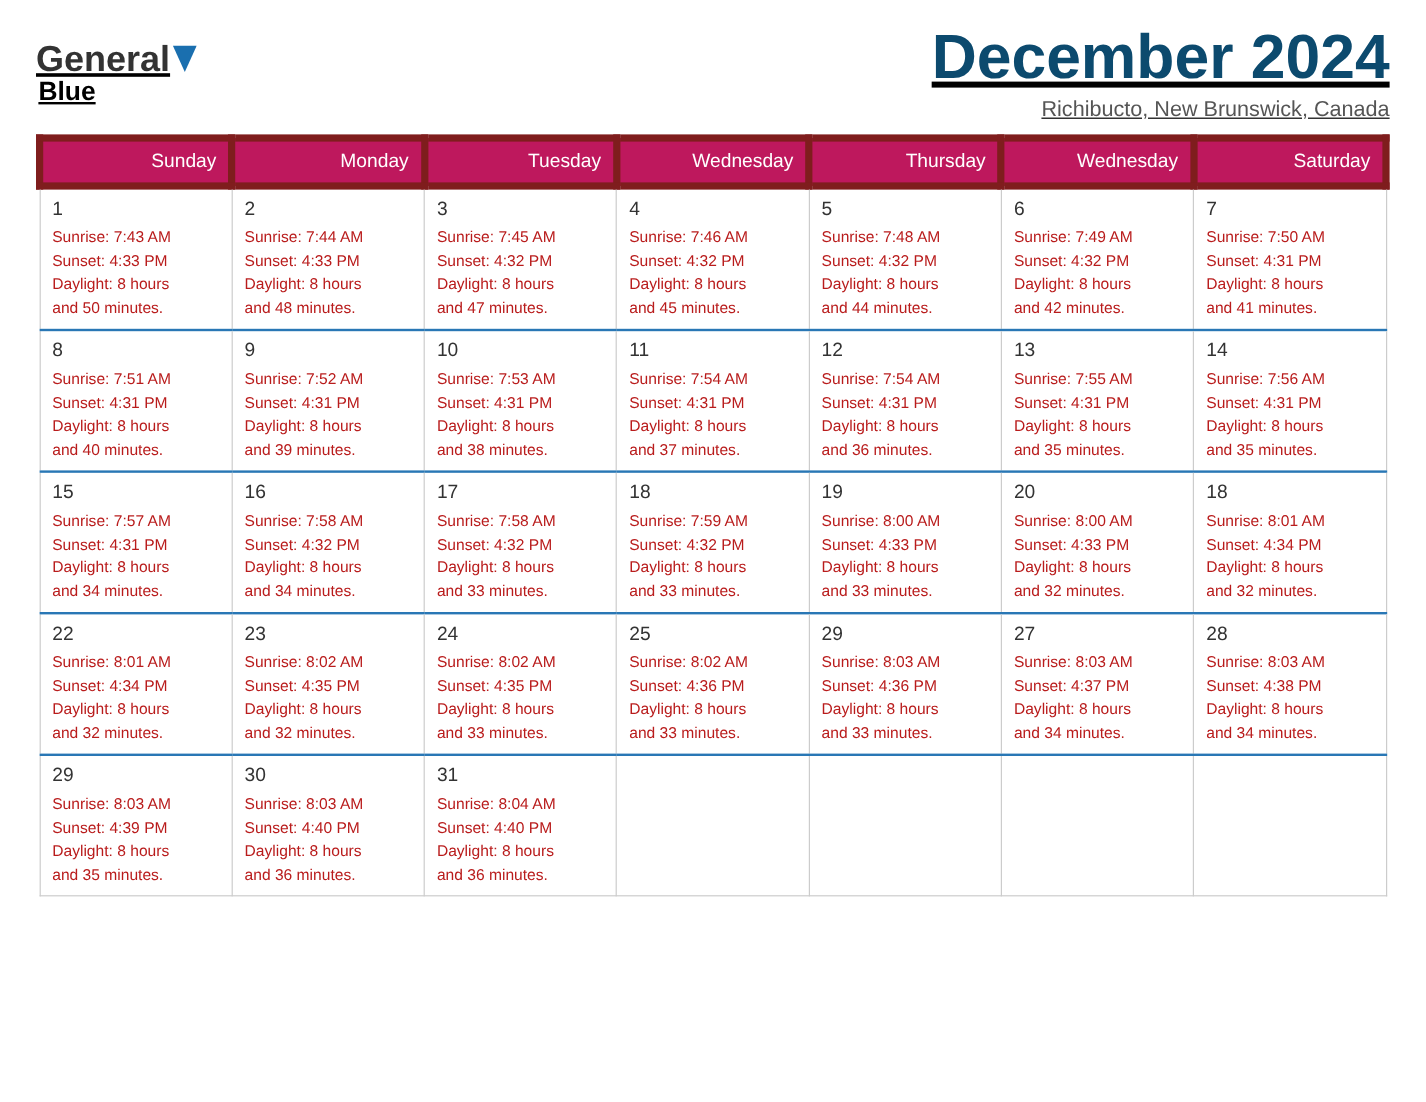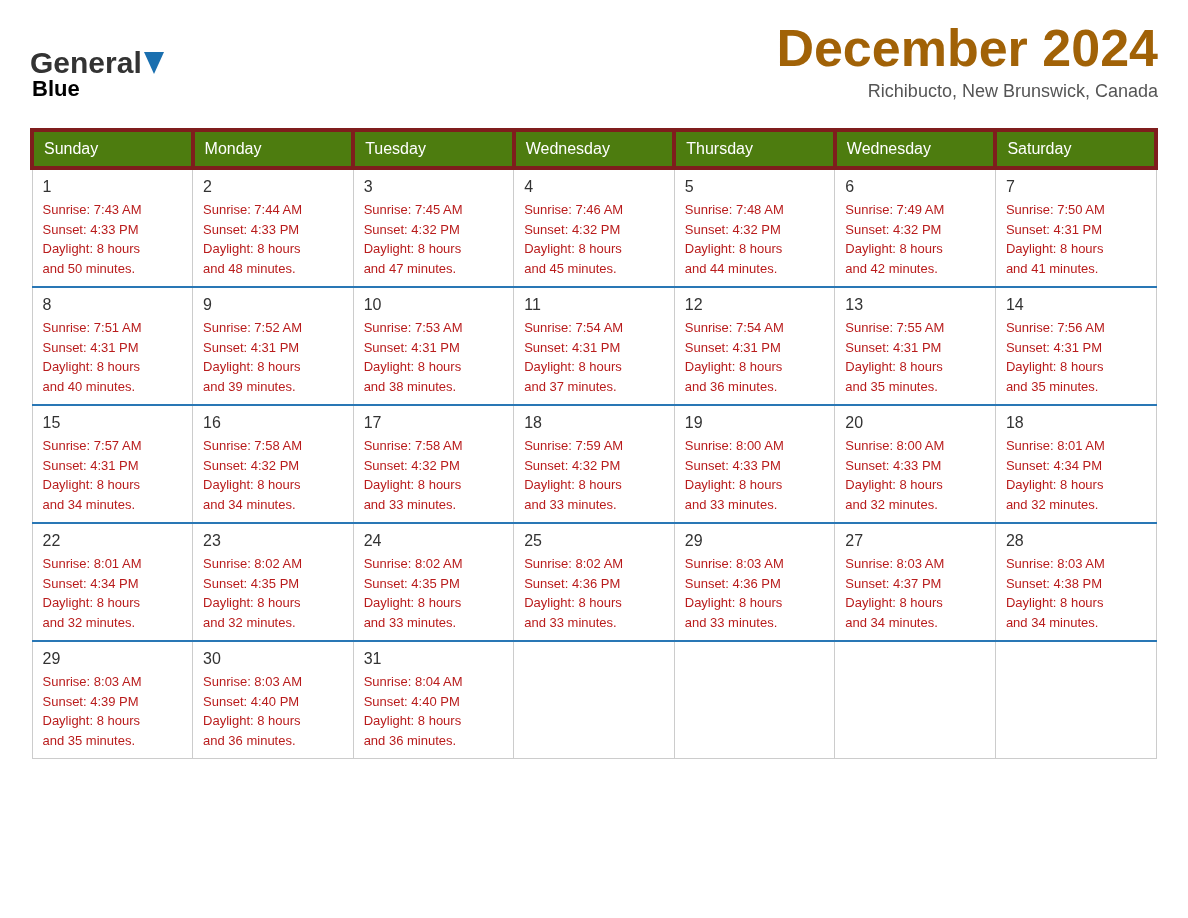--- a/index.html
+++ b/index.html
@@ -6,55 +6,56 @@
     body {
       font-family: Arial, sans-serif;
       background: #fff;
       padding: 20px 30px;
       width: 1188px;
       min-height: 918px;
     }
     .header {
       display: flex;
       justify-content: space-between;
-      align-items: flex-end;
-      margin-bottom: 26px;
+      align-items: center;
+      margin-bottom: 10px;
+      text-decoration: underline;
     }
     .logo {
       display: flex;
       flex-direction: column;
       align-items: flex-start;
     }
     .title-block {
       text-align: right;
     }
     .month-title {
       font-size: 52px;
       font-weight: bold;
-      color: #a16207;
+      color: #0c4a6e;
       line-height: 1.1;
     }
     .location {
       font-size: 18px;
       color: #555;
       margin-top: 4px;
     }
     .calendar {
       width: 100%;
       border-collapse: collapse;
       margin-top: 8px;
     }
     .calendar th {
-      background-color: #4d7c0f;
+      background-color: #be185d;
       color: #fff;
       padding: 8px 10px;
       font-size: 16px;
       font-weight: normal;
-      text-align: left;
-      border: 4px solid #7f1d1d;
+      text-align: right;
+      border: 6px solid #7f1d1d;
     }
     .calendar td {
       vertical-align: top;
       padding: 8px 10px;
       border: 1px solid #ccc;
       border-top: 2px solid #2977b5;
       font-size: 13.5px;
       color: #333;
       width: 14.28%;
       min-height: 100px;

